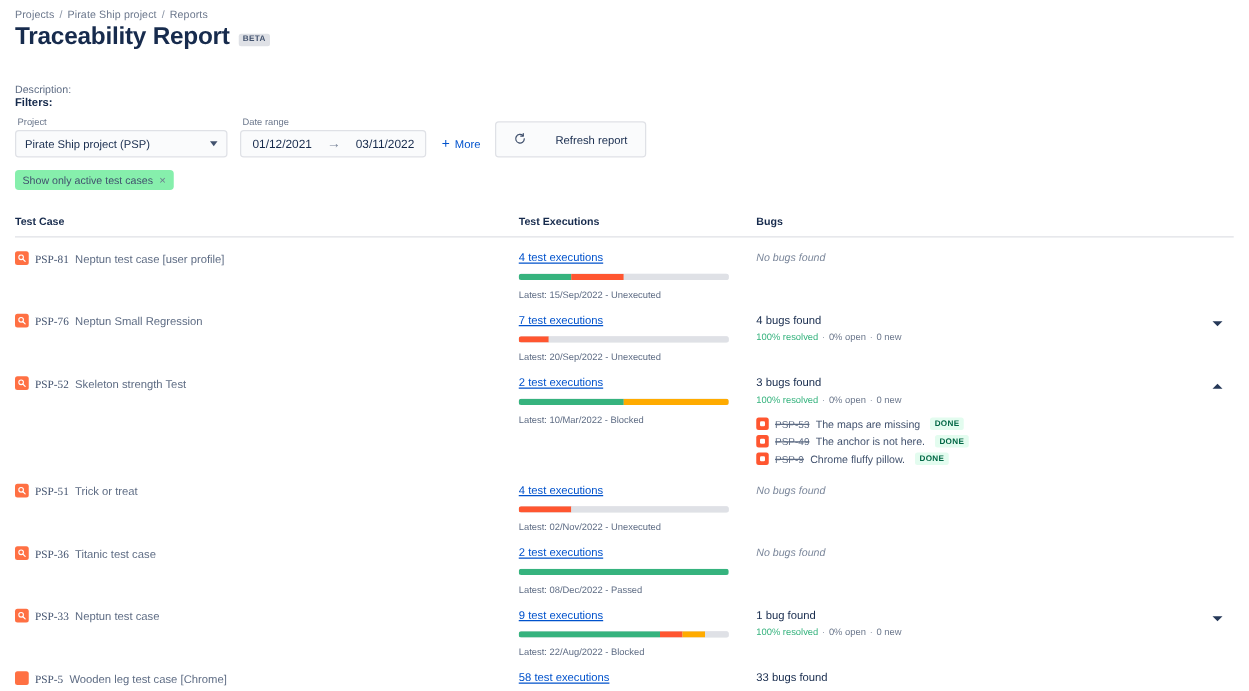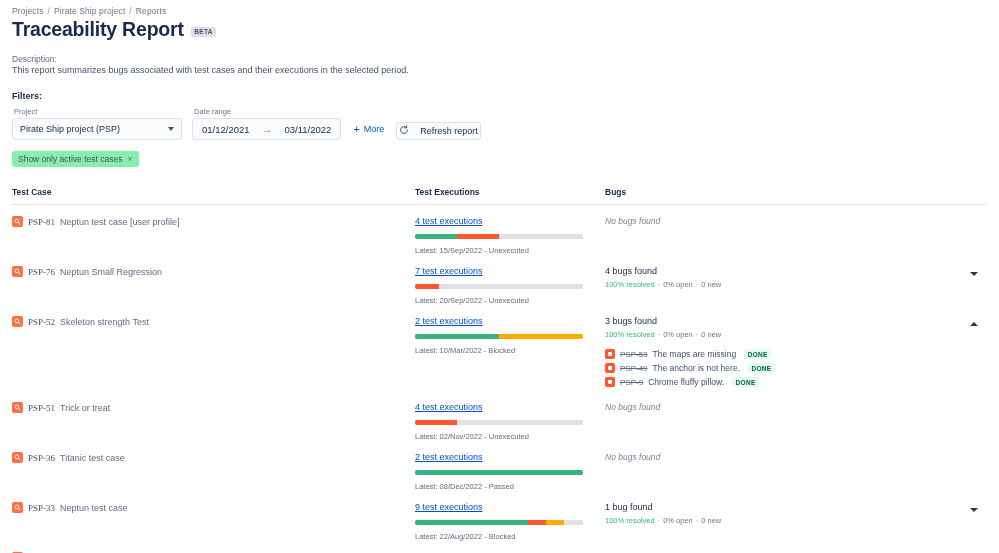--- a/index.html
+++ b/index.html
@@ -35,21 +35,21 @@
   .breadcrumb .sep {
     color: #8993A4;
     margin: 0 4px;
   }
 
   
   .title-row {
     display: flex;
     align-items: center;
     gap: 7px;
-    margin-bottom: 14px;
+    margin-bottom: 26px;
   }
   .page-title {
     font-size: 19.5px;
     font-weight: 600;
     color: #172B4D;
     letter-spacing: -.2px;
     line-height: 1.1;
   }
   .beta-badge {
     display: inline-block;
@@ -140,28 +140,28 @@
     display: flex;
     align-items: center;
     gap: 4px;
     color: #0052CC;
     font-size: 9px;
     cursor: pointer;
     padding: 0 2px;
   }
   .plus-icon { font-size: 11px; line-height: 1; color:#0052CC; }
   .refresh-btn {
-    height: 18px;
+    height: 29px;
     background: #FAFBFC;
     border: 1px solid #DFE1E6;
     border-radius: 3px;
     display: flex;
     align-items: center;
-    gap: 11px;
-    padding: 0 2px;
+    gap: 23px;
+    padding: 0 14px;
     box-sizing: border-box;
     font-size: 9px;
     color: #172B4D;
     cursor: pointer;
   }
   .refresh-icon { display:block; }
 
   .chips-row { margin-top: 8px; }
   .chip {
     display: inline-flex;
@@ -332,21 +332,20 @@
   <div class="breadcrumb">
     <a href="#">Projects</a><span class="sep">/</span><a href="#">Pirate Ship project</a><span class="sep">/</span><a href="#">Reports</a>
   </div>
 
   <div class="title-row">
     <div class="page-title">Traceability Report</div>
     <div class="beta-badge">BETA</div>
   </div>
 
   <div class="desc-label">Description:</div>
-  <div class="desc-text">This report summarizes bugs associated with test cases and their executions in the selected period.</div>
 
   <div class="filters-label">Filters:</div>
 
   <div class="filter-bar">
 
     <div class="field-group">
       <div class="field-label">Project</div>
       <div class="select-box">
         <span>Pirate Ship project (PSP)</span>
         <span class="chevron-sm"></span>

